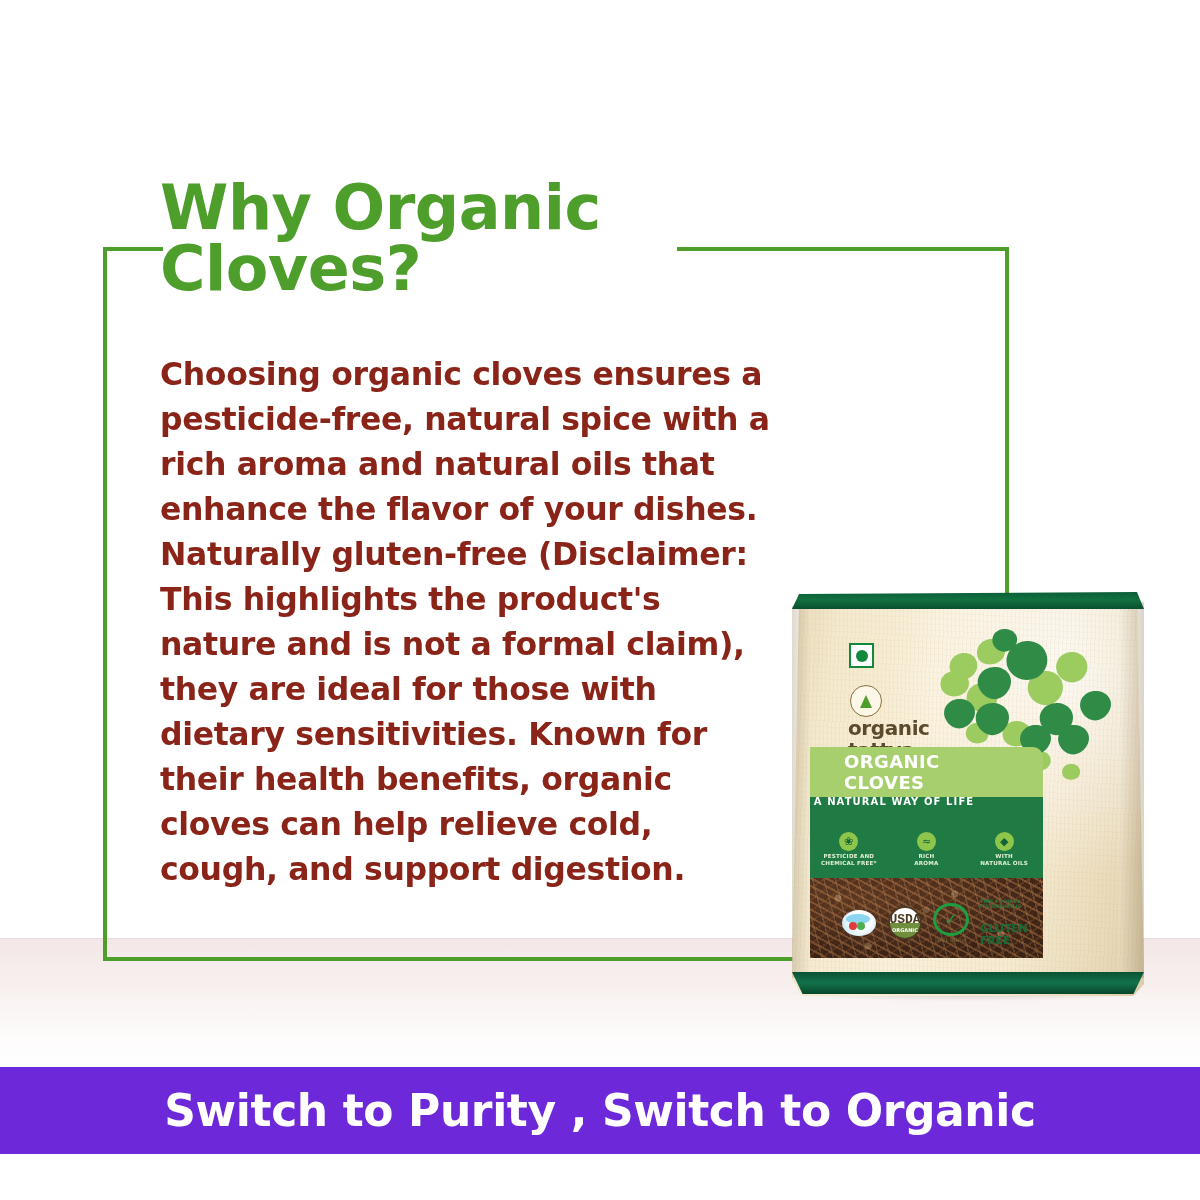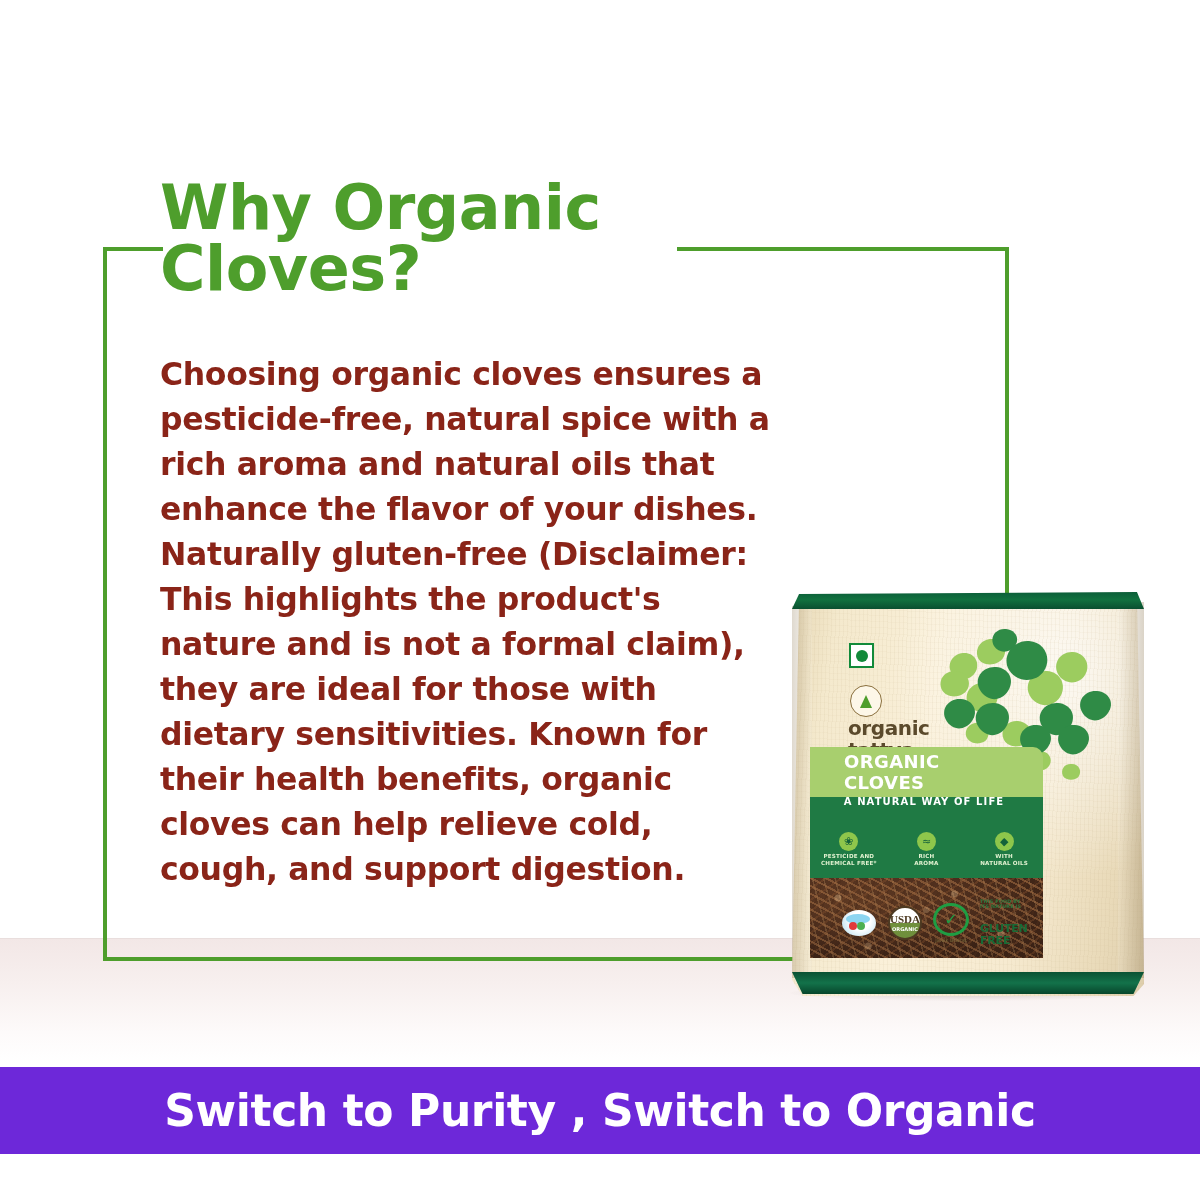--- a/index.html
+++ b/index.html
@@ -289,21 +289,21 @@
   .label-dark {
     position: absolute;
     left: 28px;
     top: 205px;
     width: 233px;
     height: 34px;
     background: #1f7a44;
   }
   .tagline {
     position: absolute;
-    left: 44px;
+    left: 14px;
     top: 204px;
     width: 196px;
     text-align: center;
     font-family: "DejaVu Sans", sans-serif;
     font-size: 10px;
     font-weight: bold;
     color: #ffffff;
     letter-spacing: 1.1px;
   }
   .feature-band {
@@ -415,22 +415,22 @@
     border-radius: 50%; background: #7fd0ef; opacity: 0.9;
   }
   .cert-usda {
     width: 30px; height: 30px; border-radius: 50%;
     border: 2px solid #4d3a22;
     background: linear-gradient(to bottom, #ffffff 0 50%, #6f8f3c 50% 100%);
     display: flex; flex-direction: column; align-items: center; justify-content: center;
     flex: none;
   }
   .cert-usda .u1 {
-    font-family: Liberation Serif, serif;
-    font-size: 11px; font-weight: bold; color: #4d3a22; line-height: 1;
+    font-family: Liberation Mono, monospace;
+    font-size: 13px; font-weight: bold; color: #4d3a22; line-height: 1;
   }
   .cert-usda .u2 {
     font-family: "DejaVu Sans", sans-serif;
     font-size: 5px; font-weight: bold; color: #ffffff; line-height: 1; margin-top: 1.5px;
   }
   .cert-jaivik {
     position: relative;
     width: 34px; height: 40px; flex: none;
     display: flex; flex-direction: column; align-items: center;
   }

